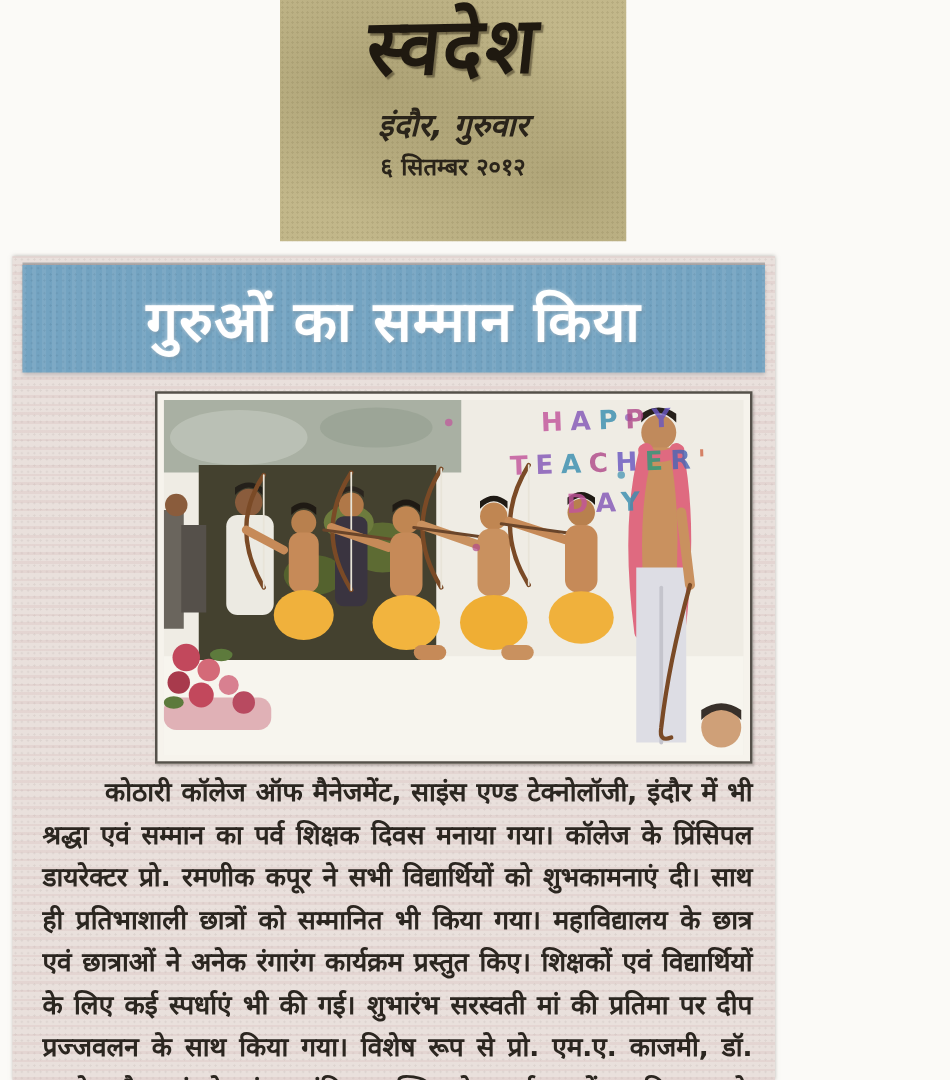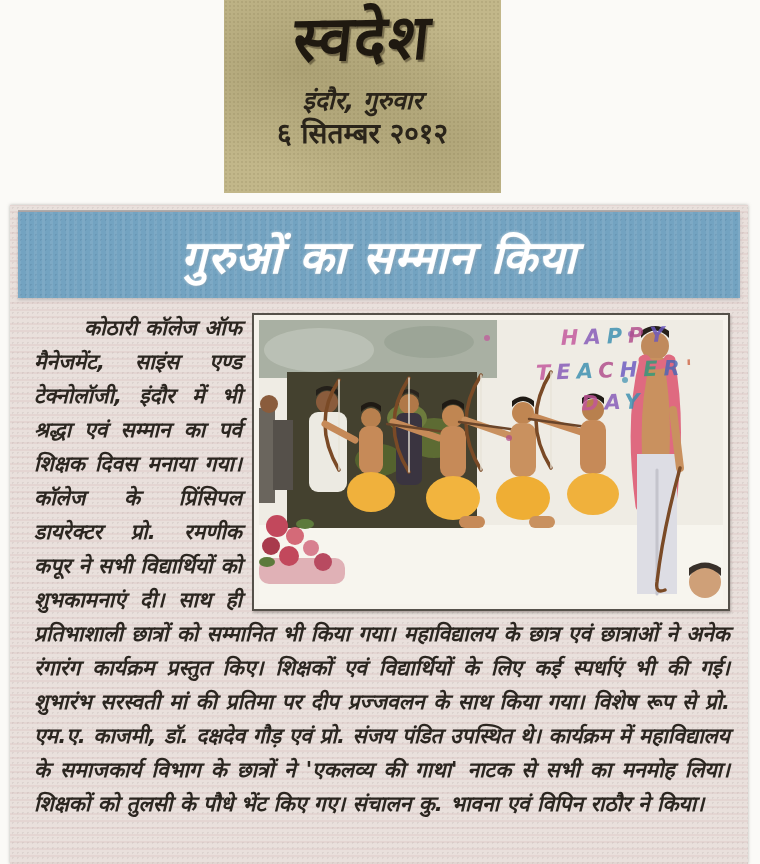--- a/index.html
+++ b/index.html
@@ -13,30 +13,30 @@
       radial-gradient(ellipse at 28% 35%, rgba(96,86,44,0.22), transparent 58%),
       radial-gradient(ellipse at 78% 72%, rgba(96,86,44,0.18), transparent 55%),
       radial-gradient(rgba(80,70,30,0.10) 1px, transparent 1px);
     background-size:auto,auto,4px 4px;
     display:flex;flex-direction:column;align-items:center;}
   .logo{margin-top:8px;font-size:60px;font-weight:800;color:#1f1910;
     transform:skewX(-7deg) scaleY(1.04) rotate(-1deg);letter-spacing:2px;
     text-shadow:2px 2px 1px rgba(40,32,16,0.45);line-height:1;}
   .dateline{margin-top:18px;text-align:center;color:#2a241a;font-weight:700;}
   .dateline .l1{font-size:25px;line-height:30px;font-style:italic;}
-  .dateline .l2{font-size:28px;line-height:36px;}
+  .dateline .l2{font-size:19px;line-height:36px;}
 
   
-  .clip{position:absolute;left:10px;top:205px;width:738px;height:659px;
+  .clip{position:absolute;left:10px;top:205px;width:610px;height:659px;
     background-color:#e9e0dc;
     background-image:
       repeating-linear-gradient(0deg, rgba(206,170,170,0.20) 0px, rgba(206,170,170,0.20) 2px, rgba(255,255,255,0) 2px, rgba(255,255,255,0) 7px),
       radial-gradient(rgba(110,100,95,0.10) 1px, transparent 1px);
     background-size:auto,5px 5px;
-    box-shadow:0 0 3px rgba(120,115,110,0.5);font-style:italic;}
+    box-shadow:0 0 3px rgba(120,115,110,0.5);}
 
   .banner{margin:7px 8px 0 8px;height:86px;
     background-color:#73a3c1;
     background-image:repeating-linear-gradient(90deg, rgba(255,255,255,0.07) 0 3px, transparent 3px 8px),
       radial-gradient(rgba(40,70,95,0.12) 1px, transparent 1px);
     background-size:auto,5px 5px;
     box-shadow:0 -2px 0 rgba(70,75,80,0.35), 0 2px 3px rgba(120,120,130,0.35);
     display:flex;align-items:center;justify-content:center;}
   .headline{color:#ffffff;font-size:45px;font-weight:800;letter-spacing:1px;
     text-shadow:0 0 3px rgba(255,255,255,0.65), 1px 1px 2px rgba(60,90,110,0.35);}

